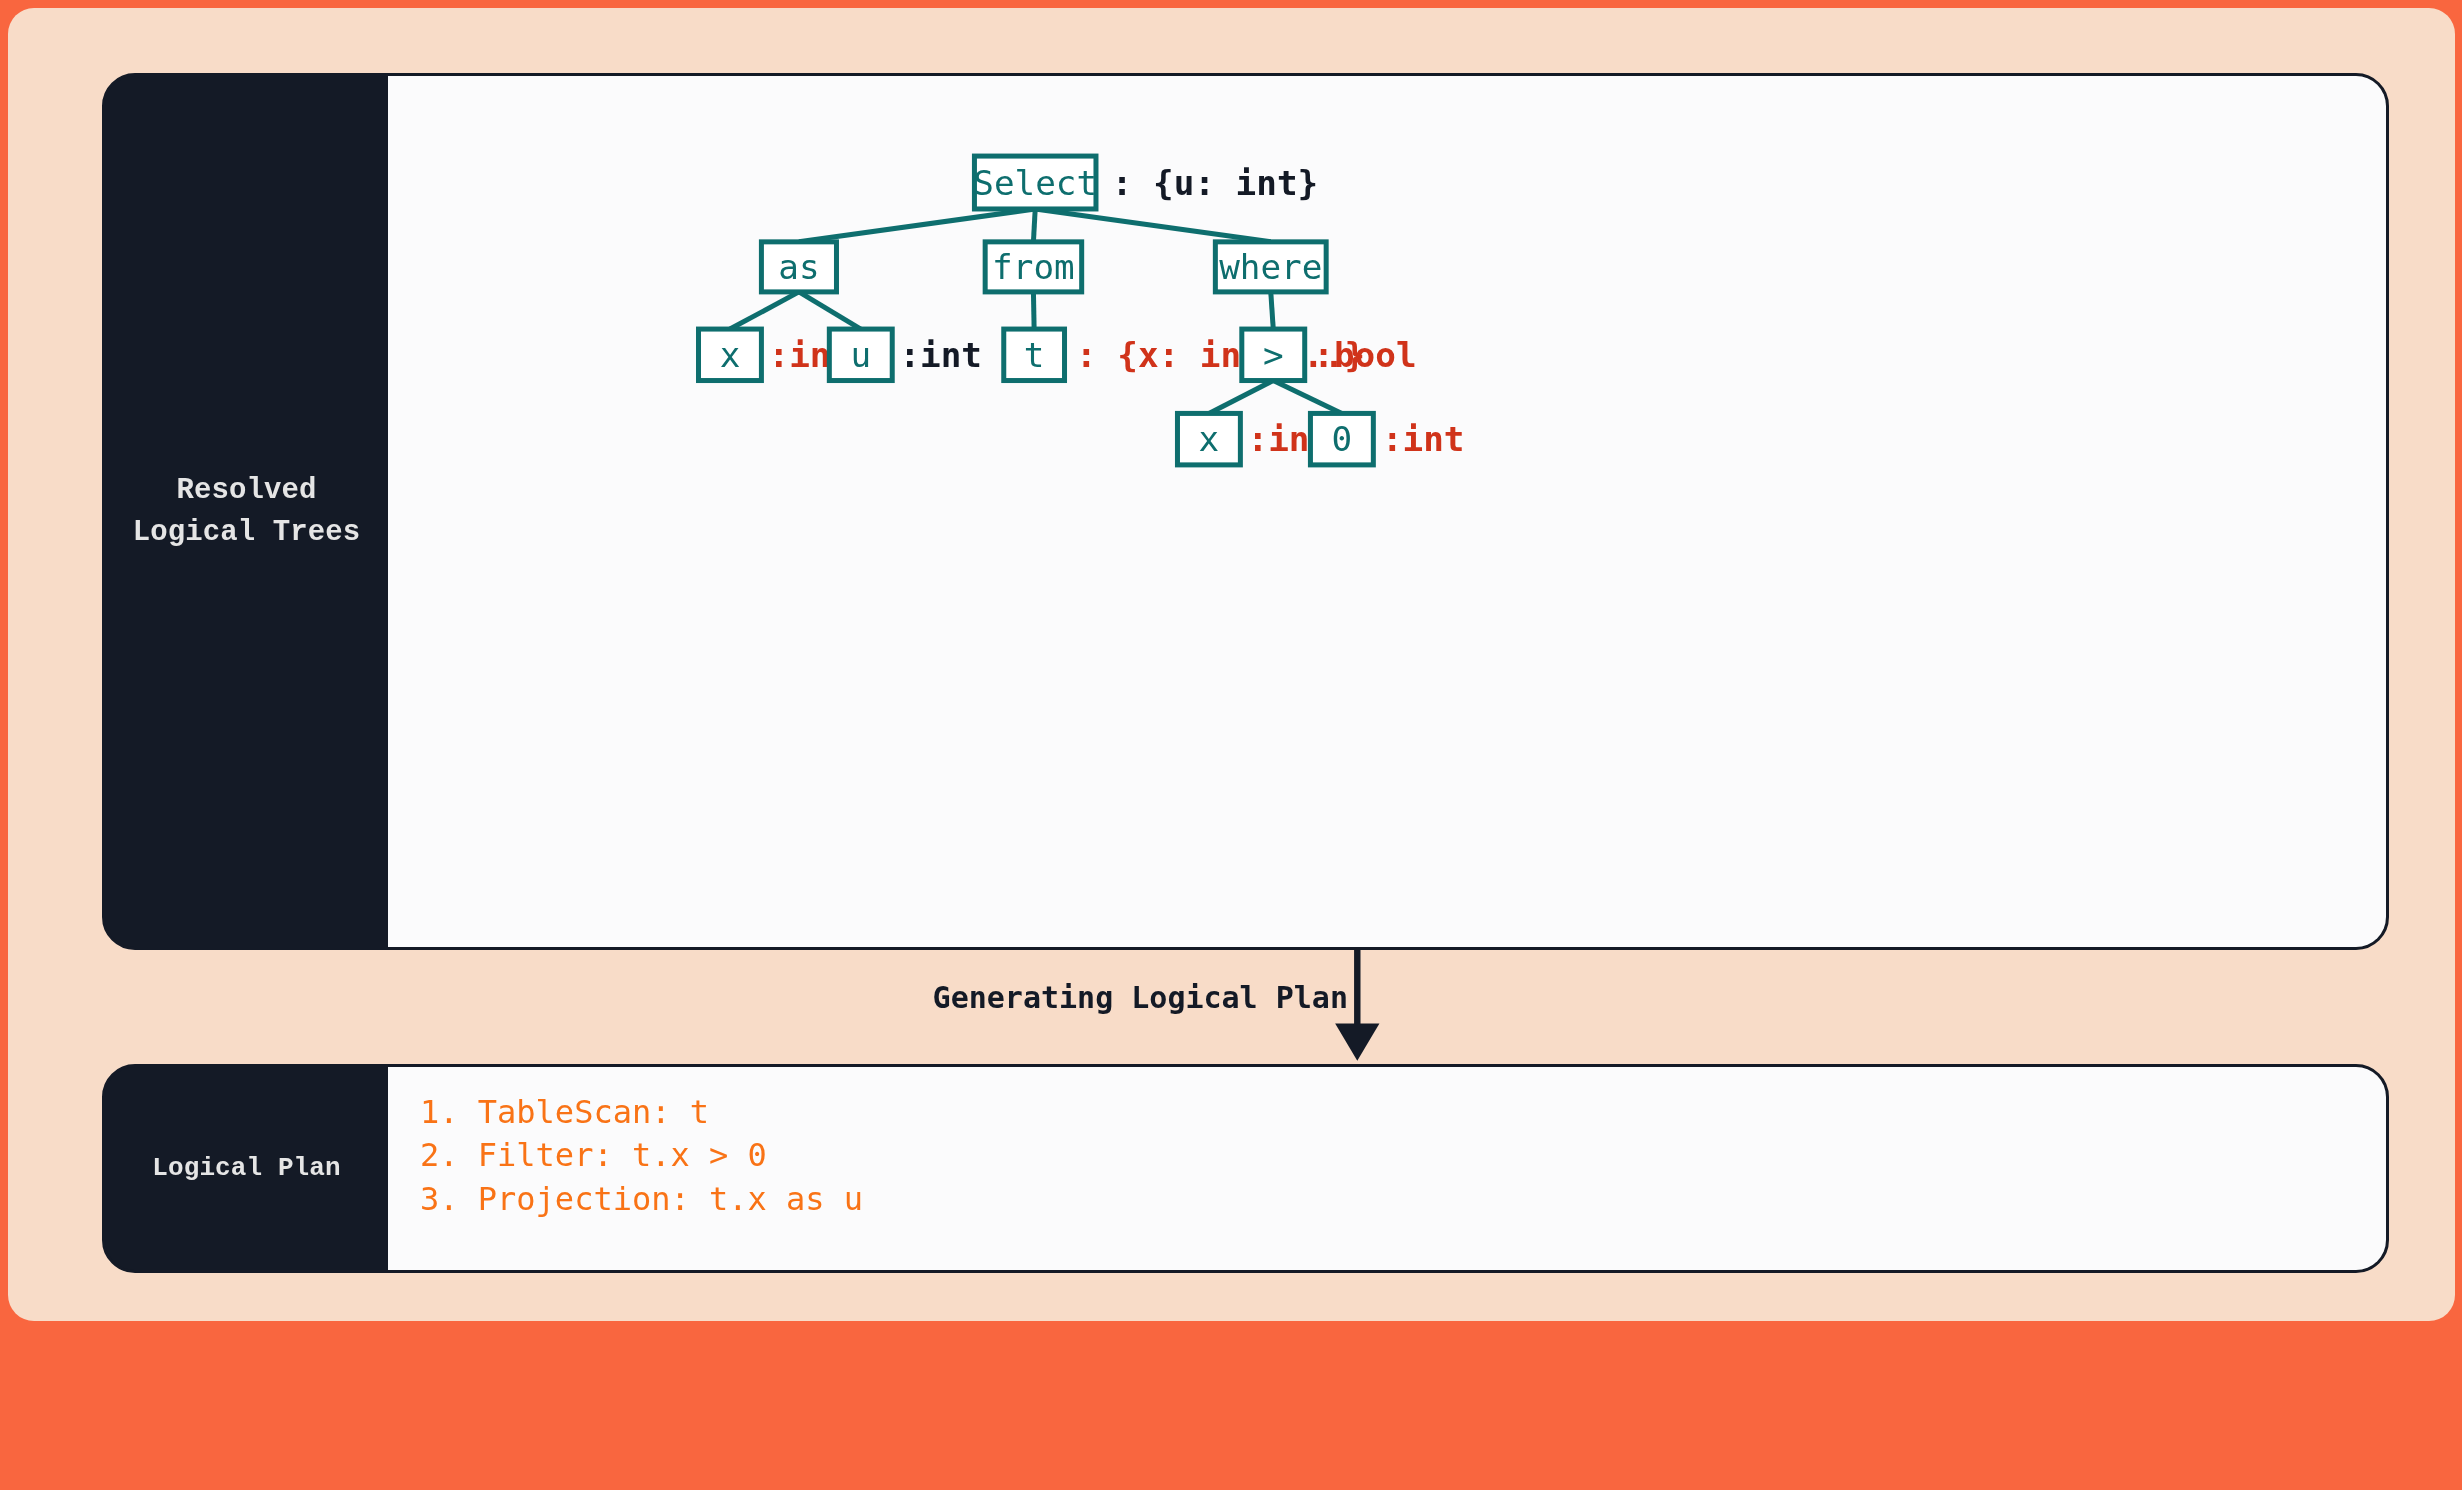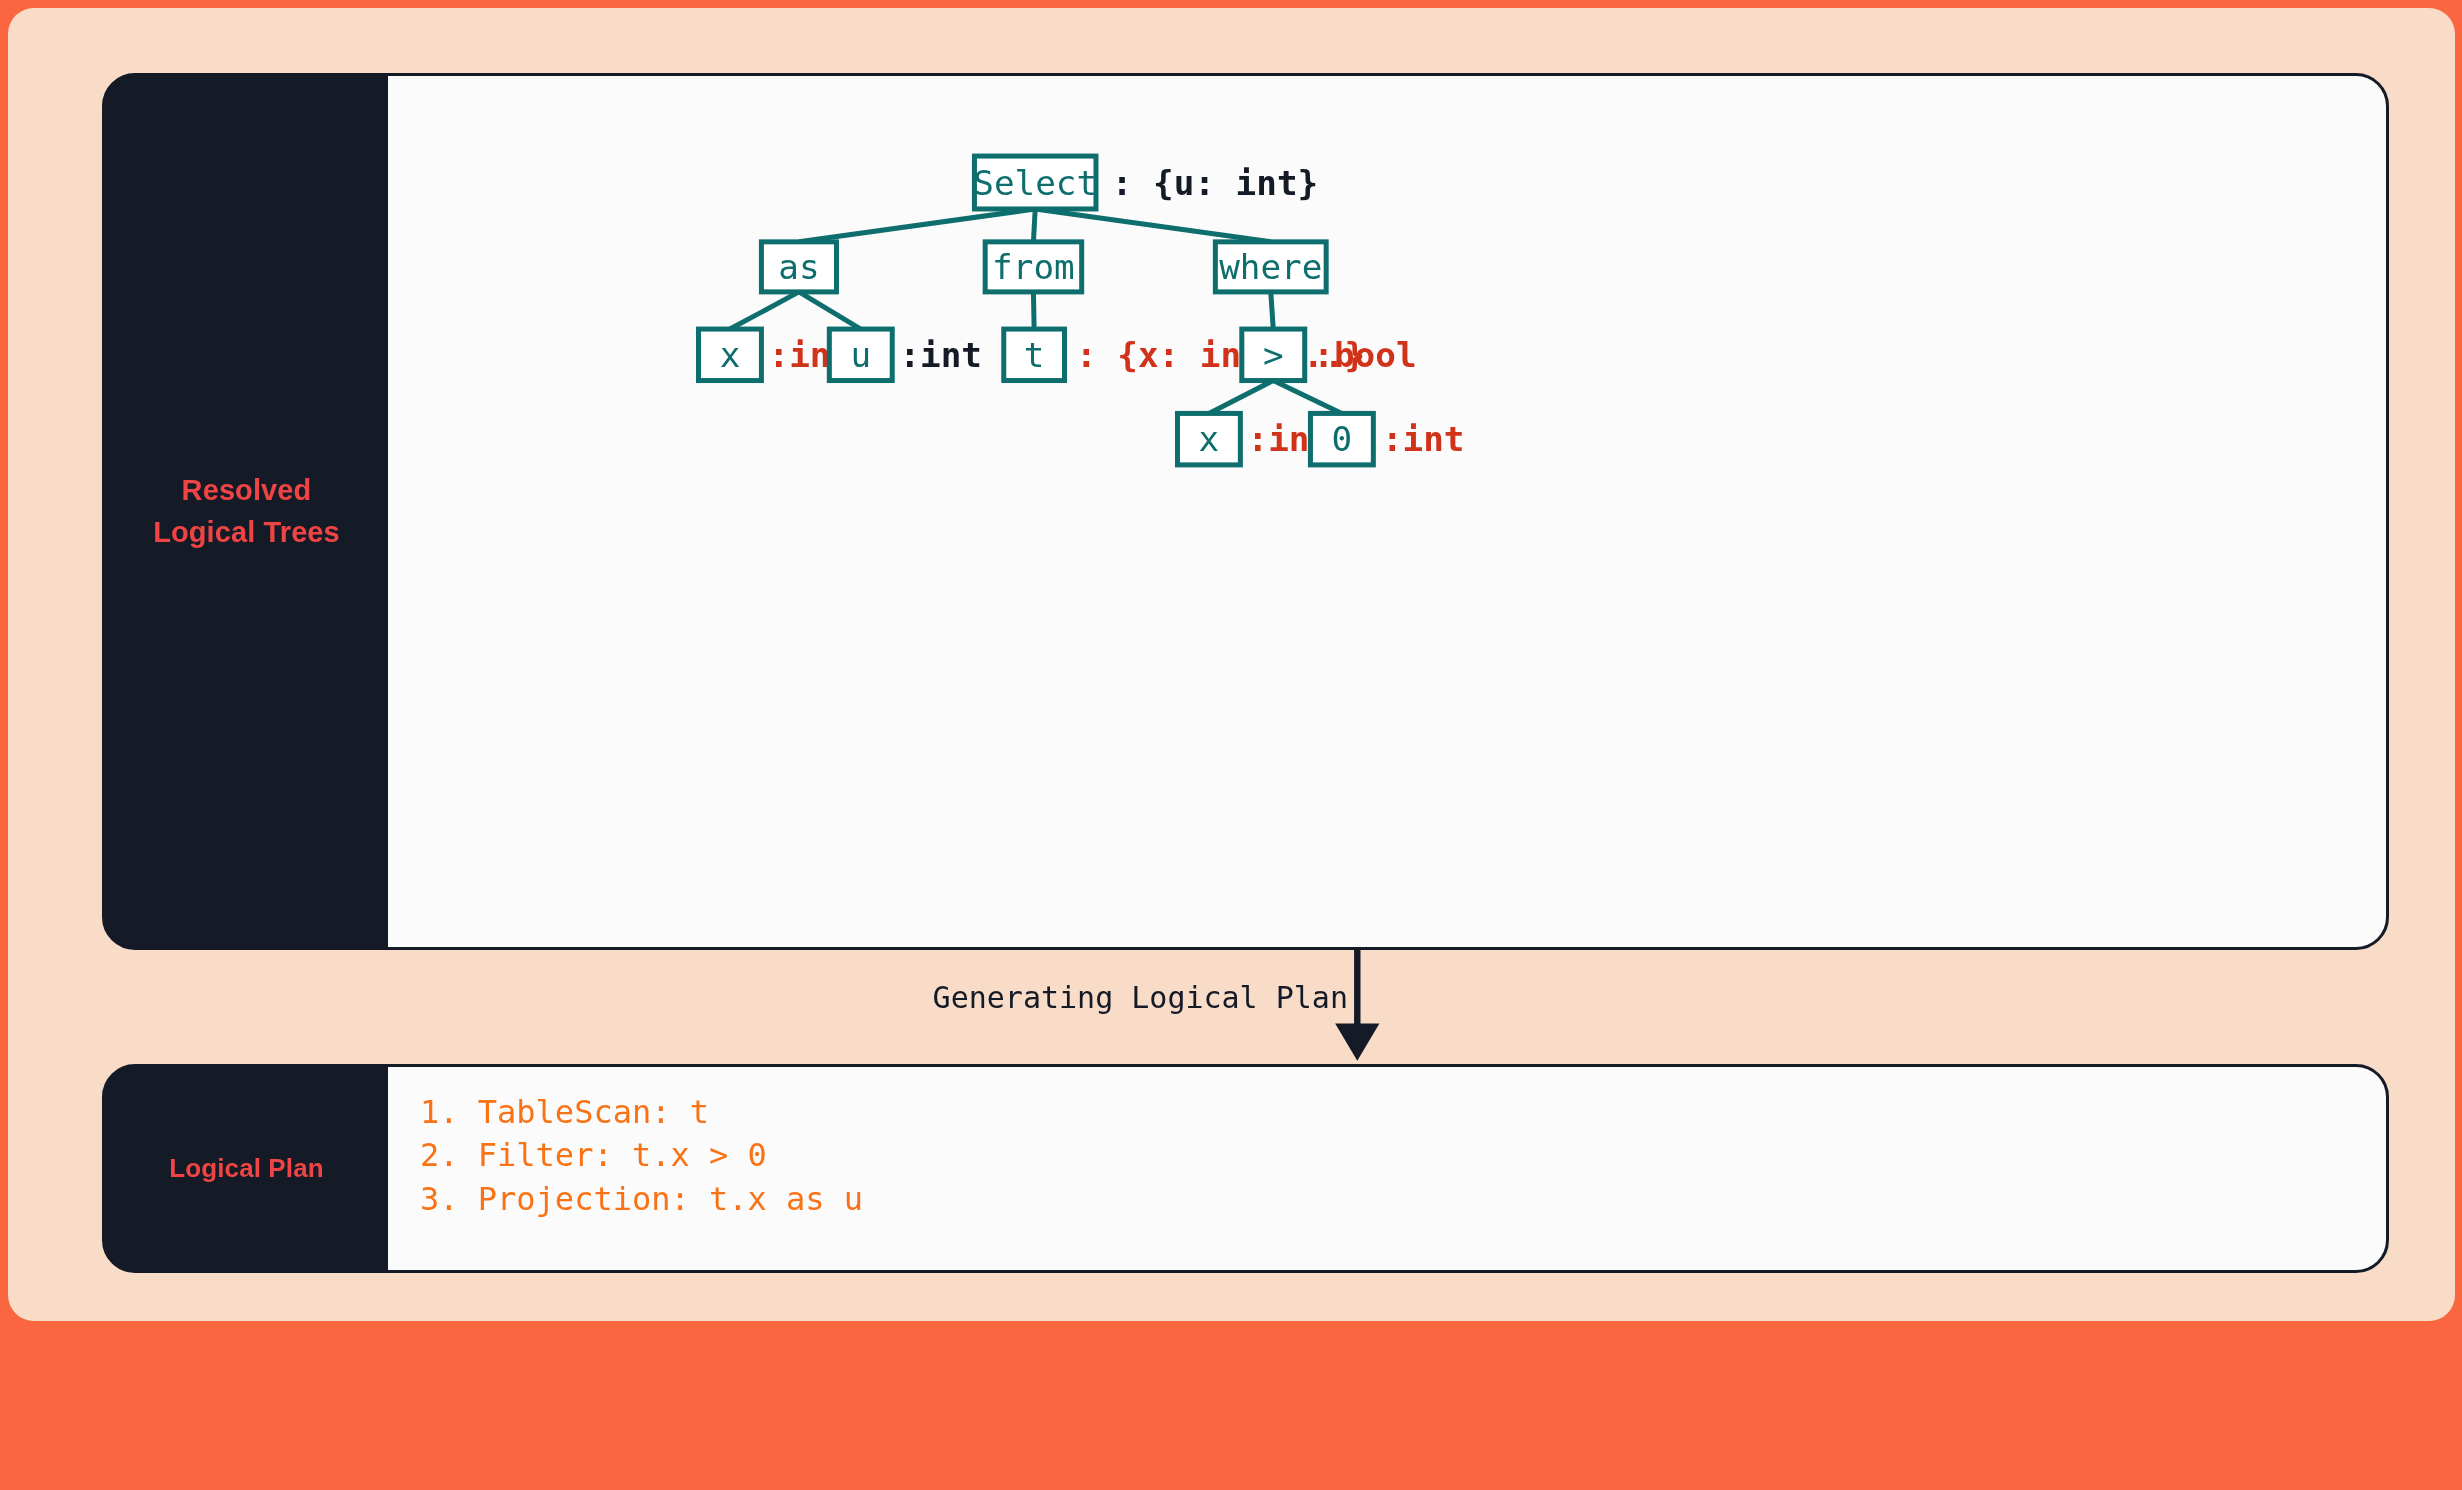--- a/index.html
+++ b/index.html
@@ -36,25 +36,26 @@
     box-sizing: border-box;
   }
   .card-label {
     position: absolute;
     left: 0;
     top: 0;
     height: 100%;
     display: flex;
     align-items: center;
     justify-content: center;
-    color: #ef4444;
+    color: #e5e5e5;
     font-weight: 700;
     text-align: center;
     line-height: 1.42;
     letter-spacing: 0.1px;
+    font-family: Liberation Mono, monospace;
   }
   .card-panel {
     position: absolute;
     top: 0;
     height: 100%;
     background: #FBFBFC;
   }
 
   
   #tree-card {
@@ -81,20 +82,21 @@
     display: block;
   }
 
   
   .arrow-wrap {
     position: absolute;
     left: 102px;
     top: 950px;
     width: 2287px;
     height: 115px;
+    font-weight: bold;
   }
   .arrow-label {
     position: absolute;
     right: 1041px;
     top: 30px;
     font-family: "DejaVu Sans Mono", monospace;
     font-size: 30px;
     color: #141A26;
     white-space: nowrap;
     letter-spacing: 0px;

